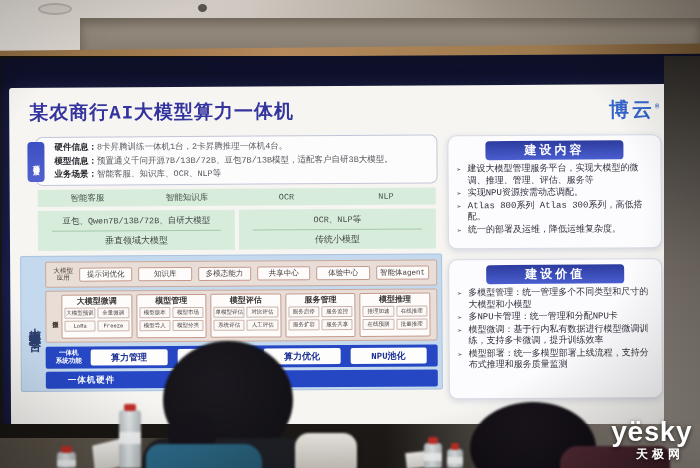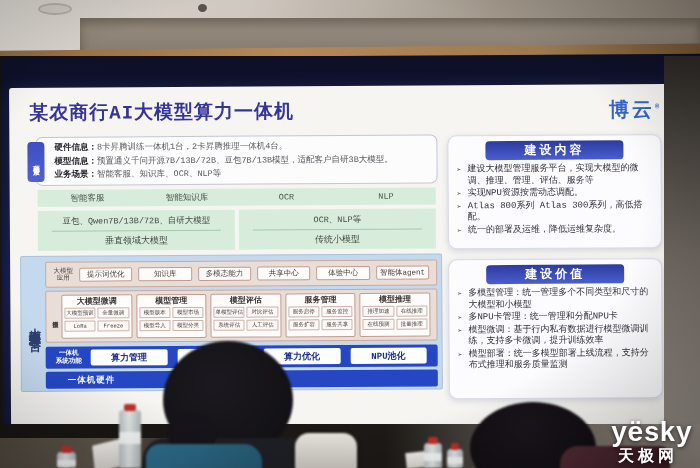--- a/index.html
+++ b/index.html
@@ -119,21 +119,21 @@
   .card1{left:93px;top:441px;width:40px;height:27px;transform:rotate(-14deg) skewX(-8deg);}
   .card2{left:406px;top:452px;width:22px;height:16px;transform:rotate(-6deg);}
 
   .vignette{position:absolute;left:0;top:0;width:700px;height:468px;pointer-events:none;
             background:radial-gradient(ellipse at 45% 45%,rgba(0,0,0,0) 60%,rgba(0,0,0,.28) 100%);}
 
   
   .watermark{position:absolute;right:8px;top:421px;text-align:right;color:#fff;
              text-shadow:0 1px 4px rgba(0,0,0,.7);line-height:1;}
   .wm1{font-size:27px;font-weight:800;letter-spacing:0;}
-  .wm2{font-size:16px;font-weight:bold;letter-spacing:4px;margin-top:1px;margin-right:14px;}
+  .wm2{font-size:12px;font-weight:bold;letter-spacing:4px;margin-top:1px;margin-right:8px;}
 </style>
 </head>
 <body>
 
 <div class="photo">
 
   <div class="ceiling">
     <div class="ceiling-cove"></div>
     <div class="fixture1"></div>
     <div class="fixture2"></div>

